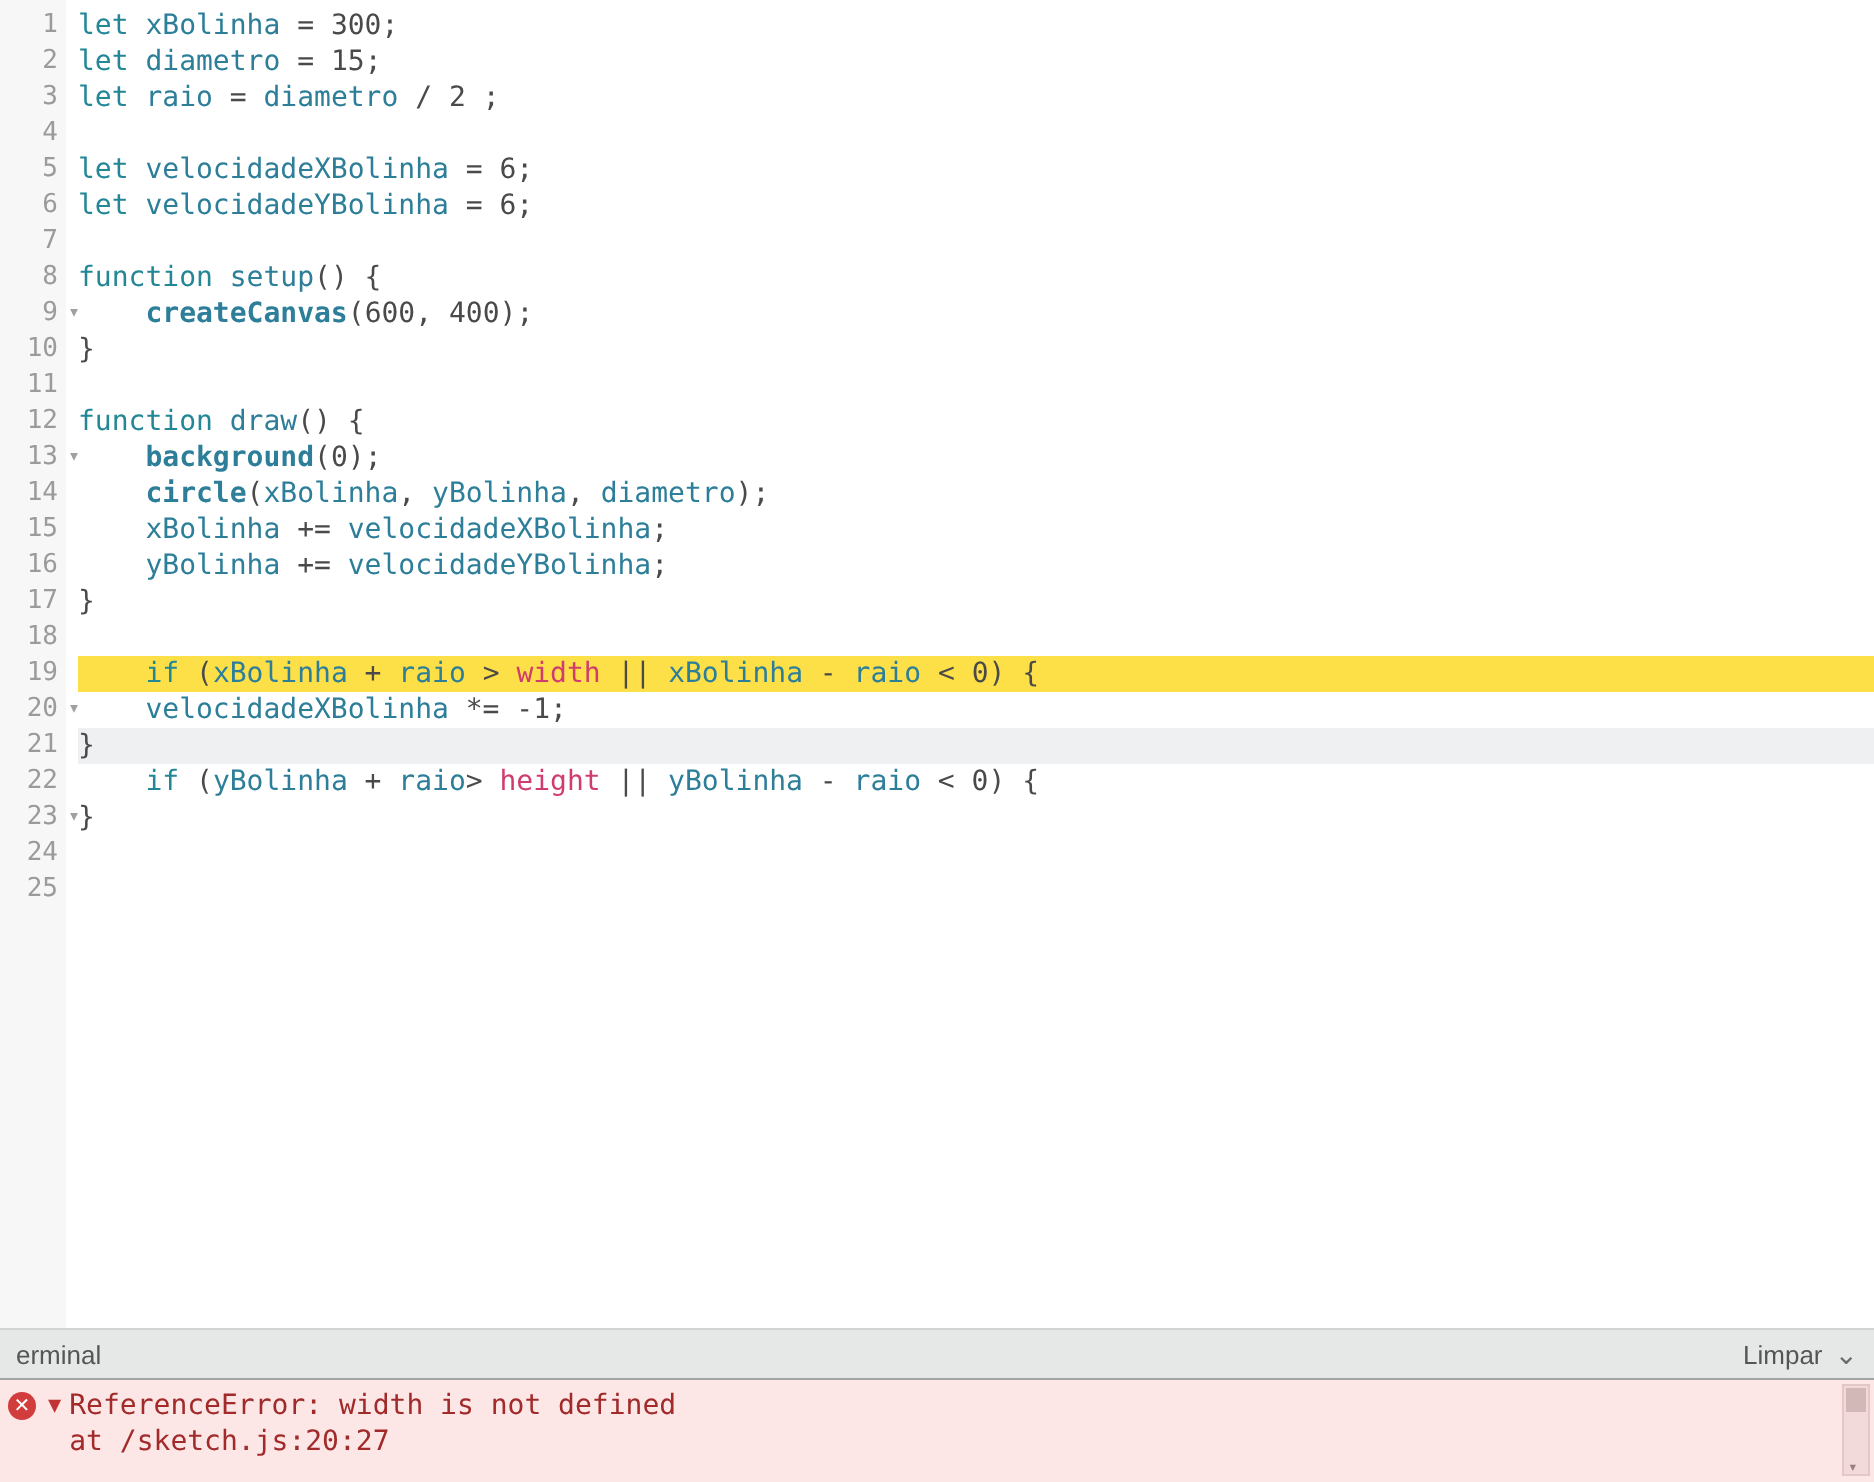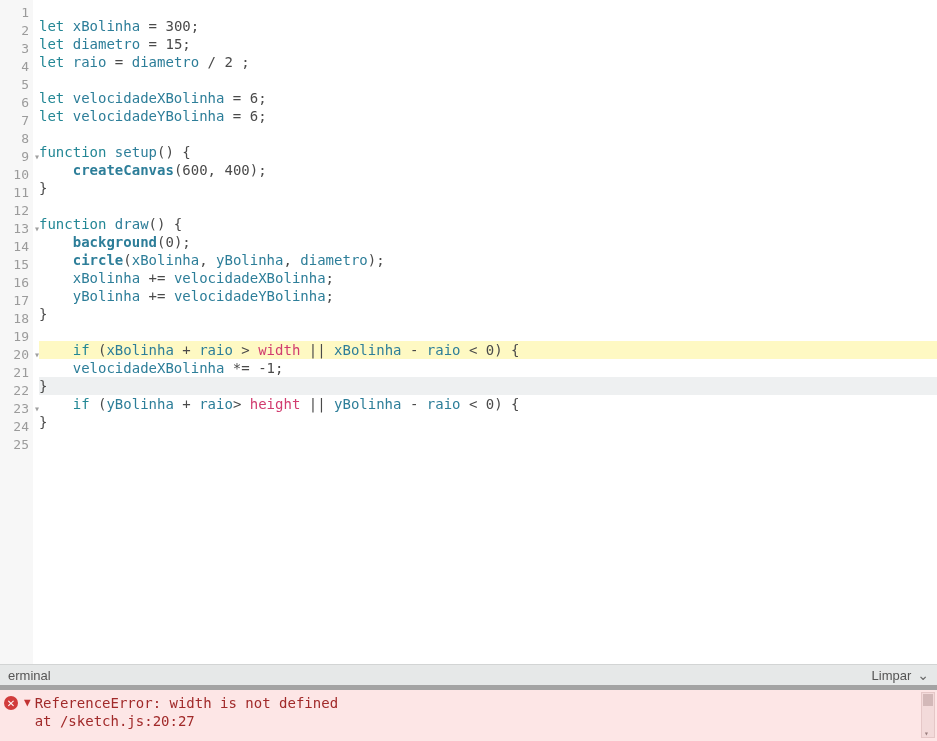--- a/index.html
+++ b/index.html
@@ -2,31 +2,31 @@
 <html><head>
 <meta charset="utf-8">
 <style>
   * { margin: 0; padding: 0; box-sizing: border-box; }
   html, body { width: 937px; height: 741px; font-family: "DejaVu Sans Mono", Consolas, monospace; font-size: 14px; overflow: hidden; background: #fff; }
   .editor { display: flex; height: 664px; background: #ffffff; }
   .gutter { width: 33px; background: #f7f7f7; text-align: right; color: #9b9b9b; user-select: none; padding-top: 4px; line-height: 18px; font-size: 13px; position: relative; }
   .gln { padding-right: 4px; height: 18px; white-space: pre; }
   .fold { position: relative; }
   .fold::after { content: "▾"; position: absolute; right: -7px; top: 0; font-size: 10px; color: #a0a0a0; }
-  .code { flex: 1; padding-top: 17px; padding-left: 6px; line-height: 18px; font-size: 14px; color: #4a4a4a; position: relative; }
+  .code { flex: 1; padding-top: 4px; padding-left: 6px; line-height: 18px; font-size: 14px; color: #4a4a4a; position: relative; }
   .line { height: 18px; white-space: pre; }
-  .hl-err { background: #fef9c3; }
+  .hl-err { background: #fde047; }
   .hl-cur { background: #eef0f1; }
   .kw  { color: #238795; }          
   .var { color: #2d7e99; }          
   .num { color: #4a4a4a; }
   .fn  { color: #2d7e99; font-weight: bold; text-align: center; } 
   .pink{ color: #d13c6f; }          
   .op  { color: #4a4a4a; }
-  .panel-hdr { height: 26px; background: #e6e8e8; border-top: 1px solid #d2d4d4; border-bottom: 5px solid #a3a3a3; display: flex; align-items: center; justify-content: space-between; padding: 0 8px; color: #555; font-family: Arial, sans-serif; font-size: 13px; }
+  .panel-hdr { height: 26px; background: #e6e8e8; border-top: 1px solid #d2d4d4; border-bottom: 1px solid #a3a3a3; display: flex; align-items: center; justify-content: space-between; padding: 0 8px; color: #555; font-family: Arial, sans-serif; font-size: 13px; }
   .panel-hdr .right { display: flex; align-items: center; gap: 6px; cursor: pointer; padding-left: 48px; }
   .console { height: 51px; background: #fde6e6; position: relative; font-size: 14px; color: #a12a2a; display: flex; align-items: flex-start; padding-top: 4px; }
   .console .ico { width: 14px; height: 14px; border-radius: 50%; background: #d13c3c; color: #fff; display: flex; align-items: center; justify-content: center; font-size: 10px; margin: 2px 6px 0 4px; font-family: Arial, sans-serif; }
   .console .arrow { color: #c23434; font-size: 11px; margin-right: 4px; margin-top: 2px; }
   .console .msg { line-height: 18px; }
   .scroll-track { position: absolute; right: 2px; top: 2px; width: 14px; height: 46px; background: #f3dada; border: 1px solid #e5c7c7; }
   .scroll-thumb { position: absolute; left: 1px; top: 1px; width: 10px; height: 12px; background: #d3b8b8; }
   .scroll-up, .scroll-down { position: absolute; left: 2px; font-size: 8px; color: #9a7e7e; }
   .scroll-up { top: -1px; } .scroll-down { bottom: -1px; }
 </style>

